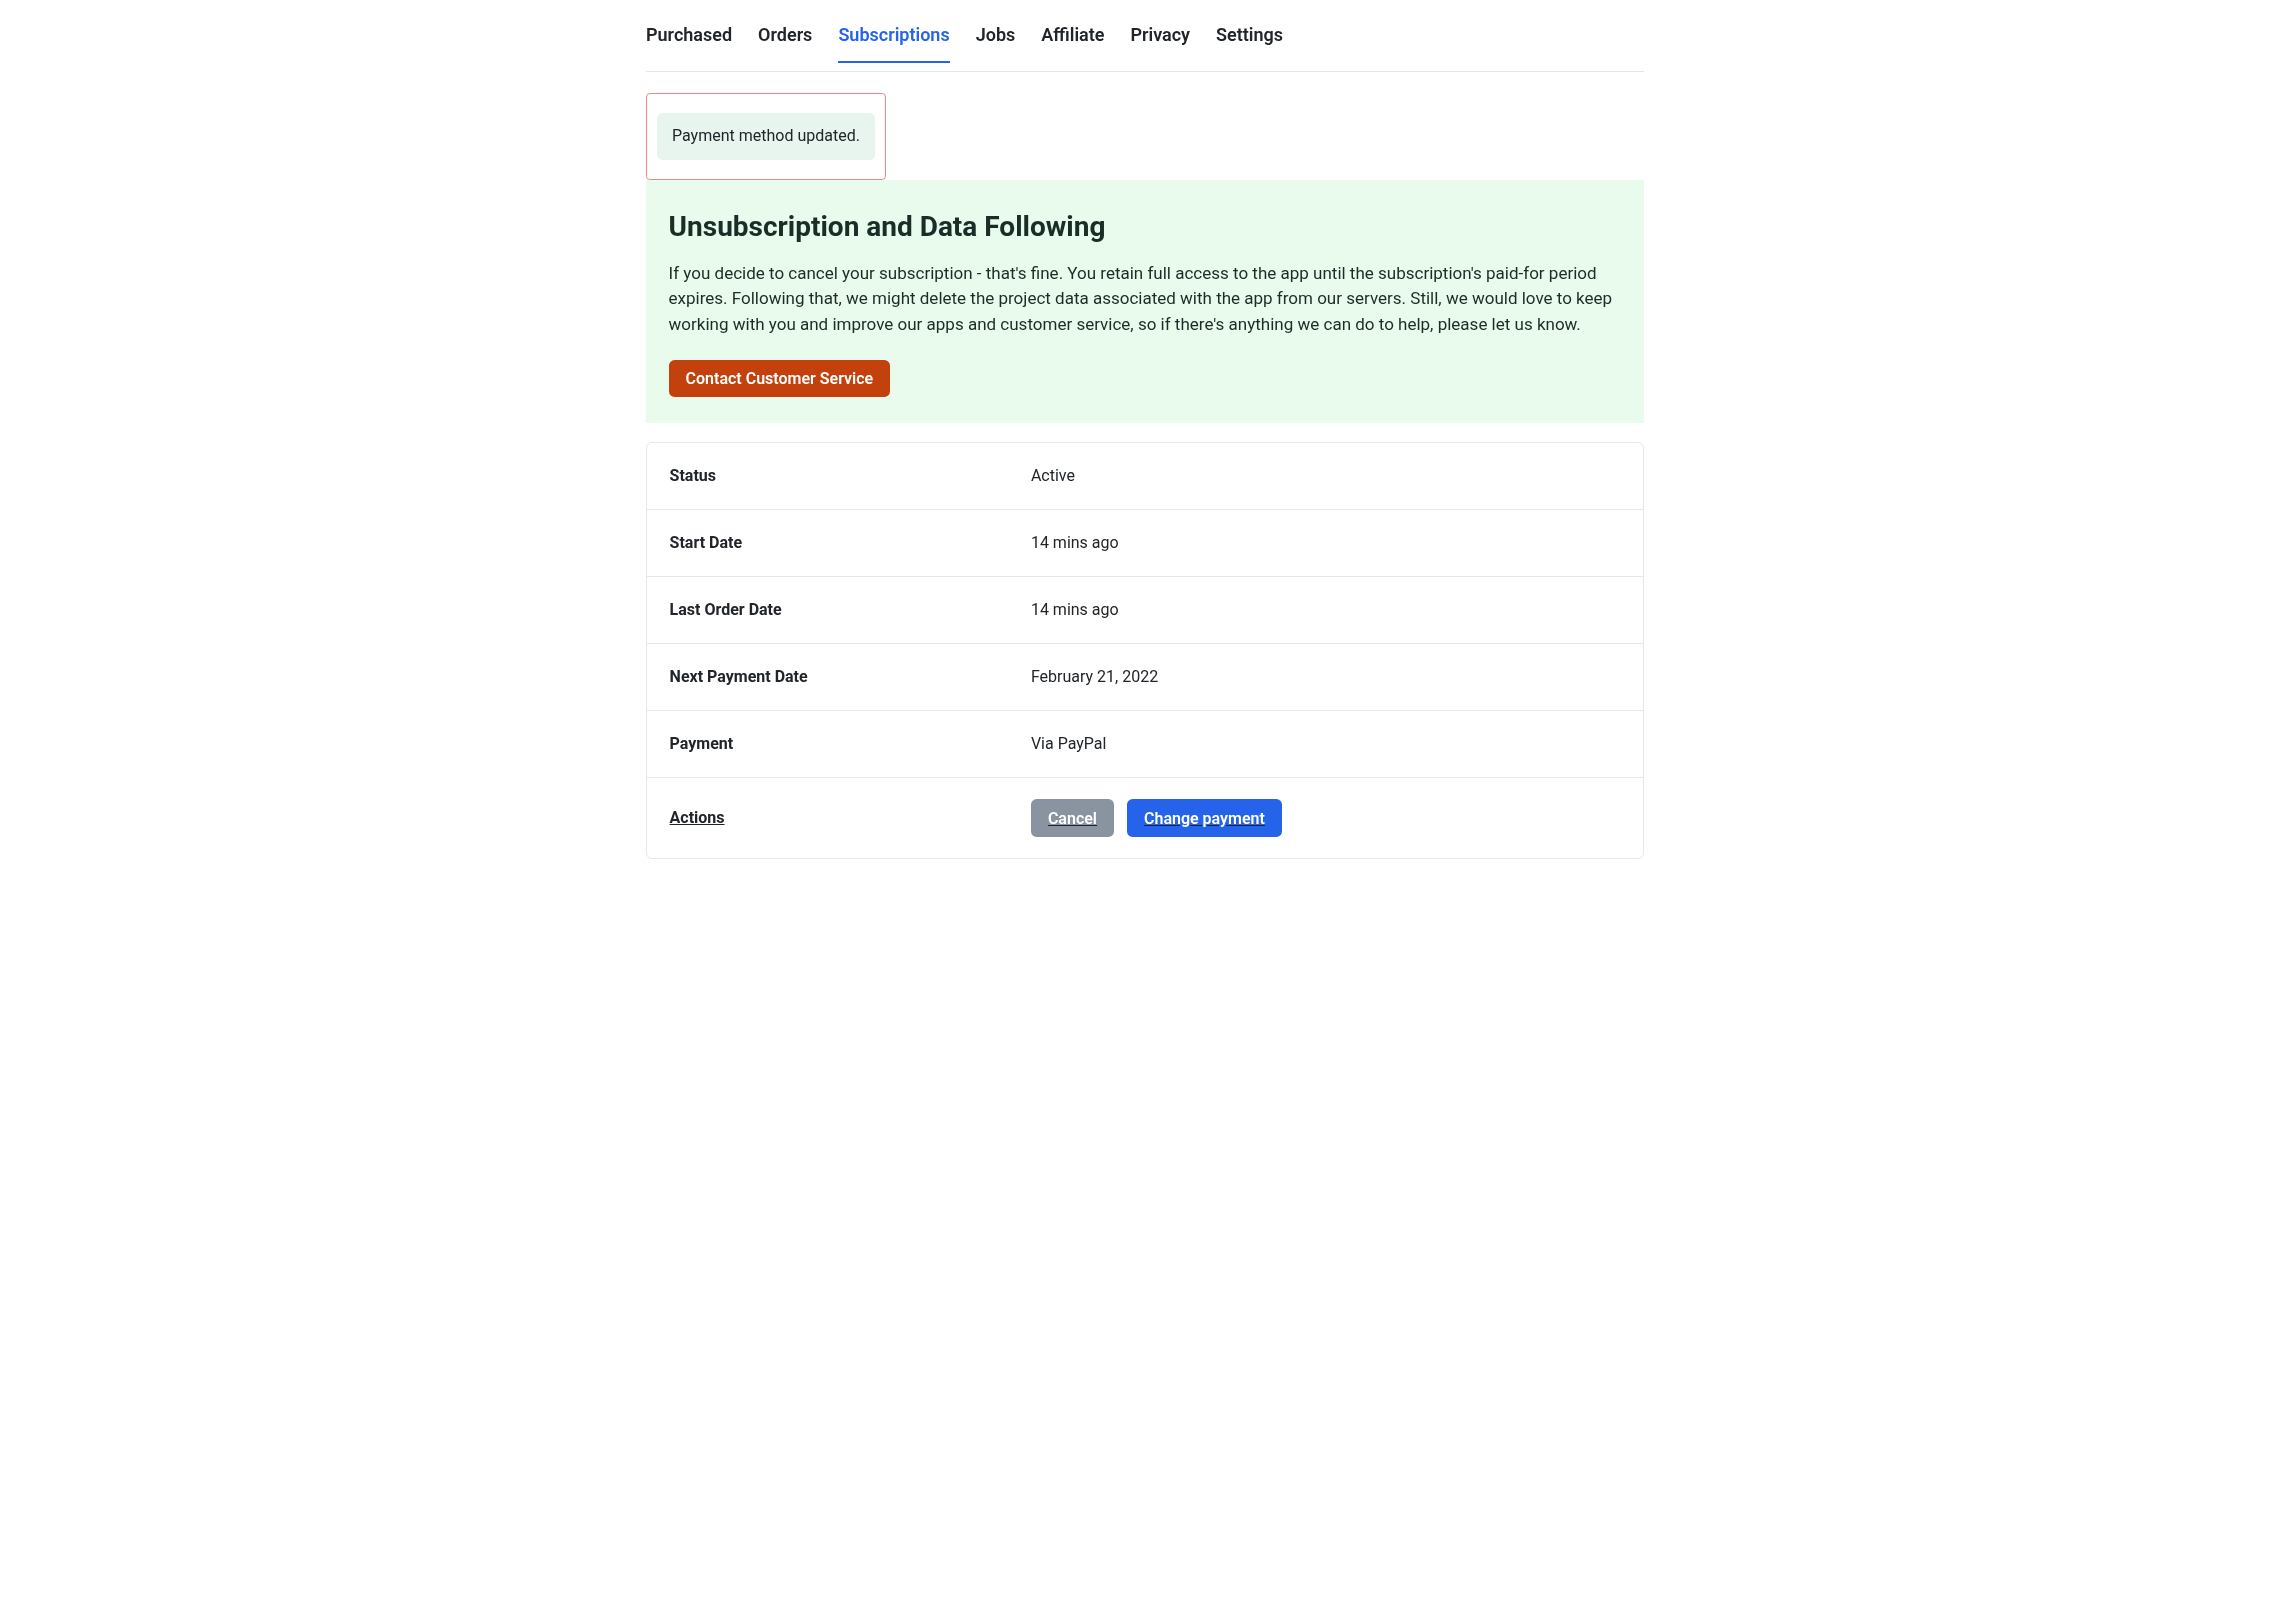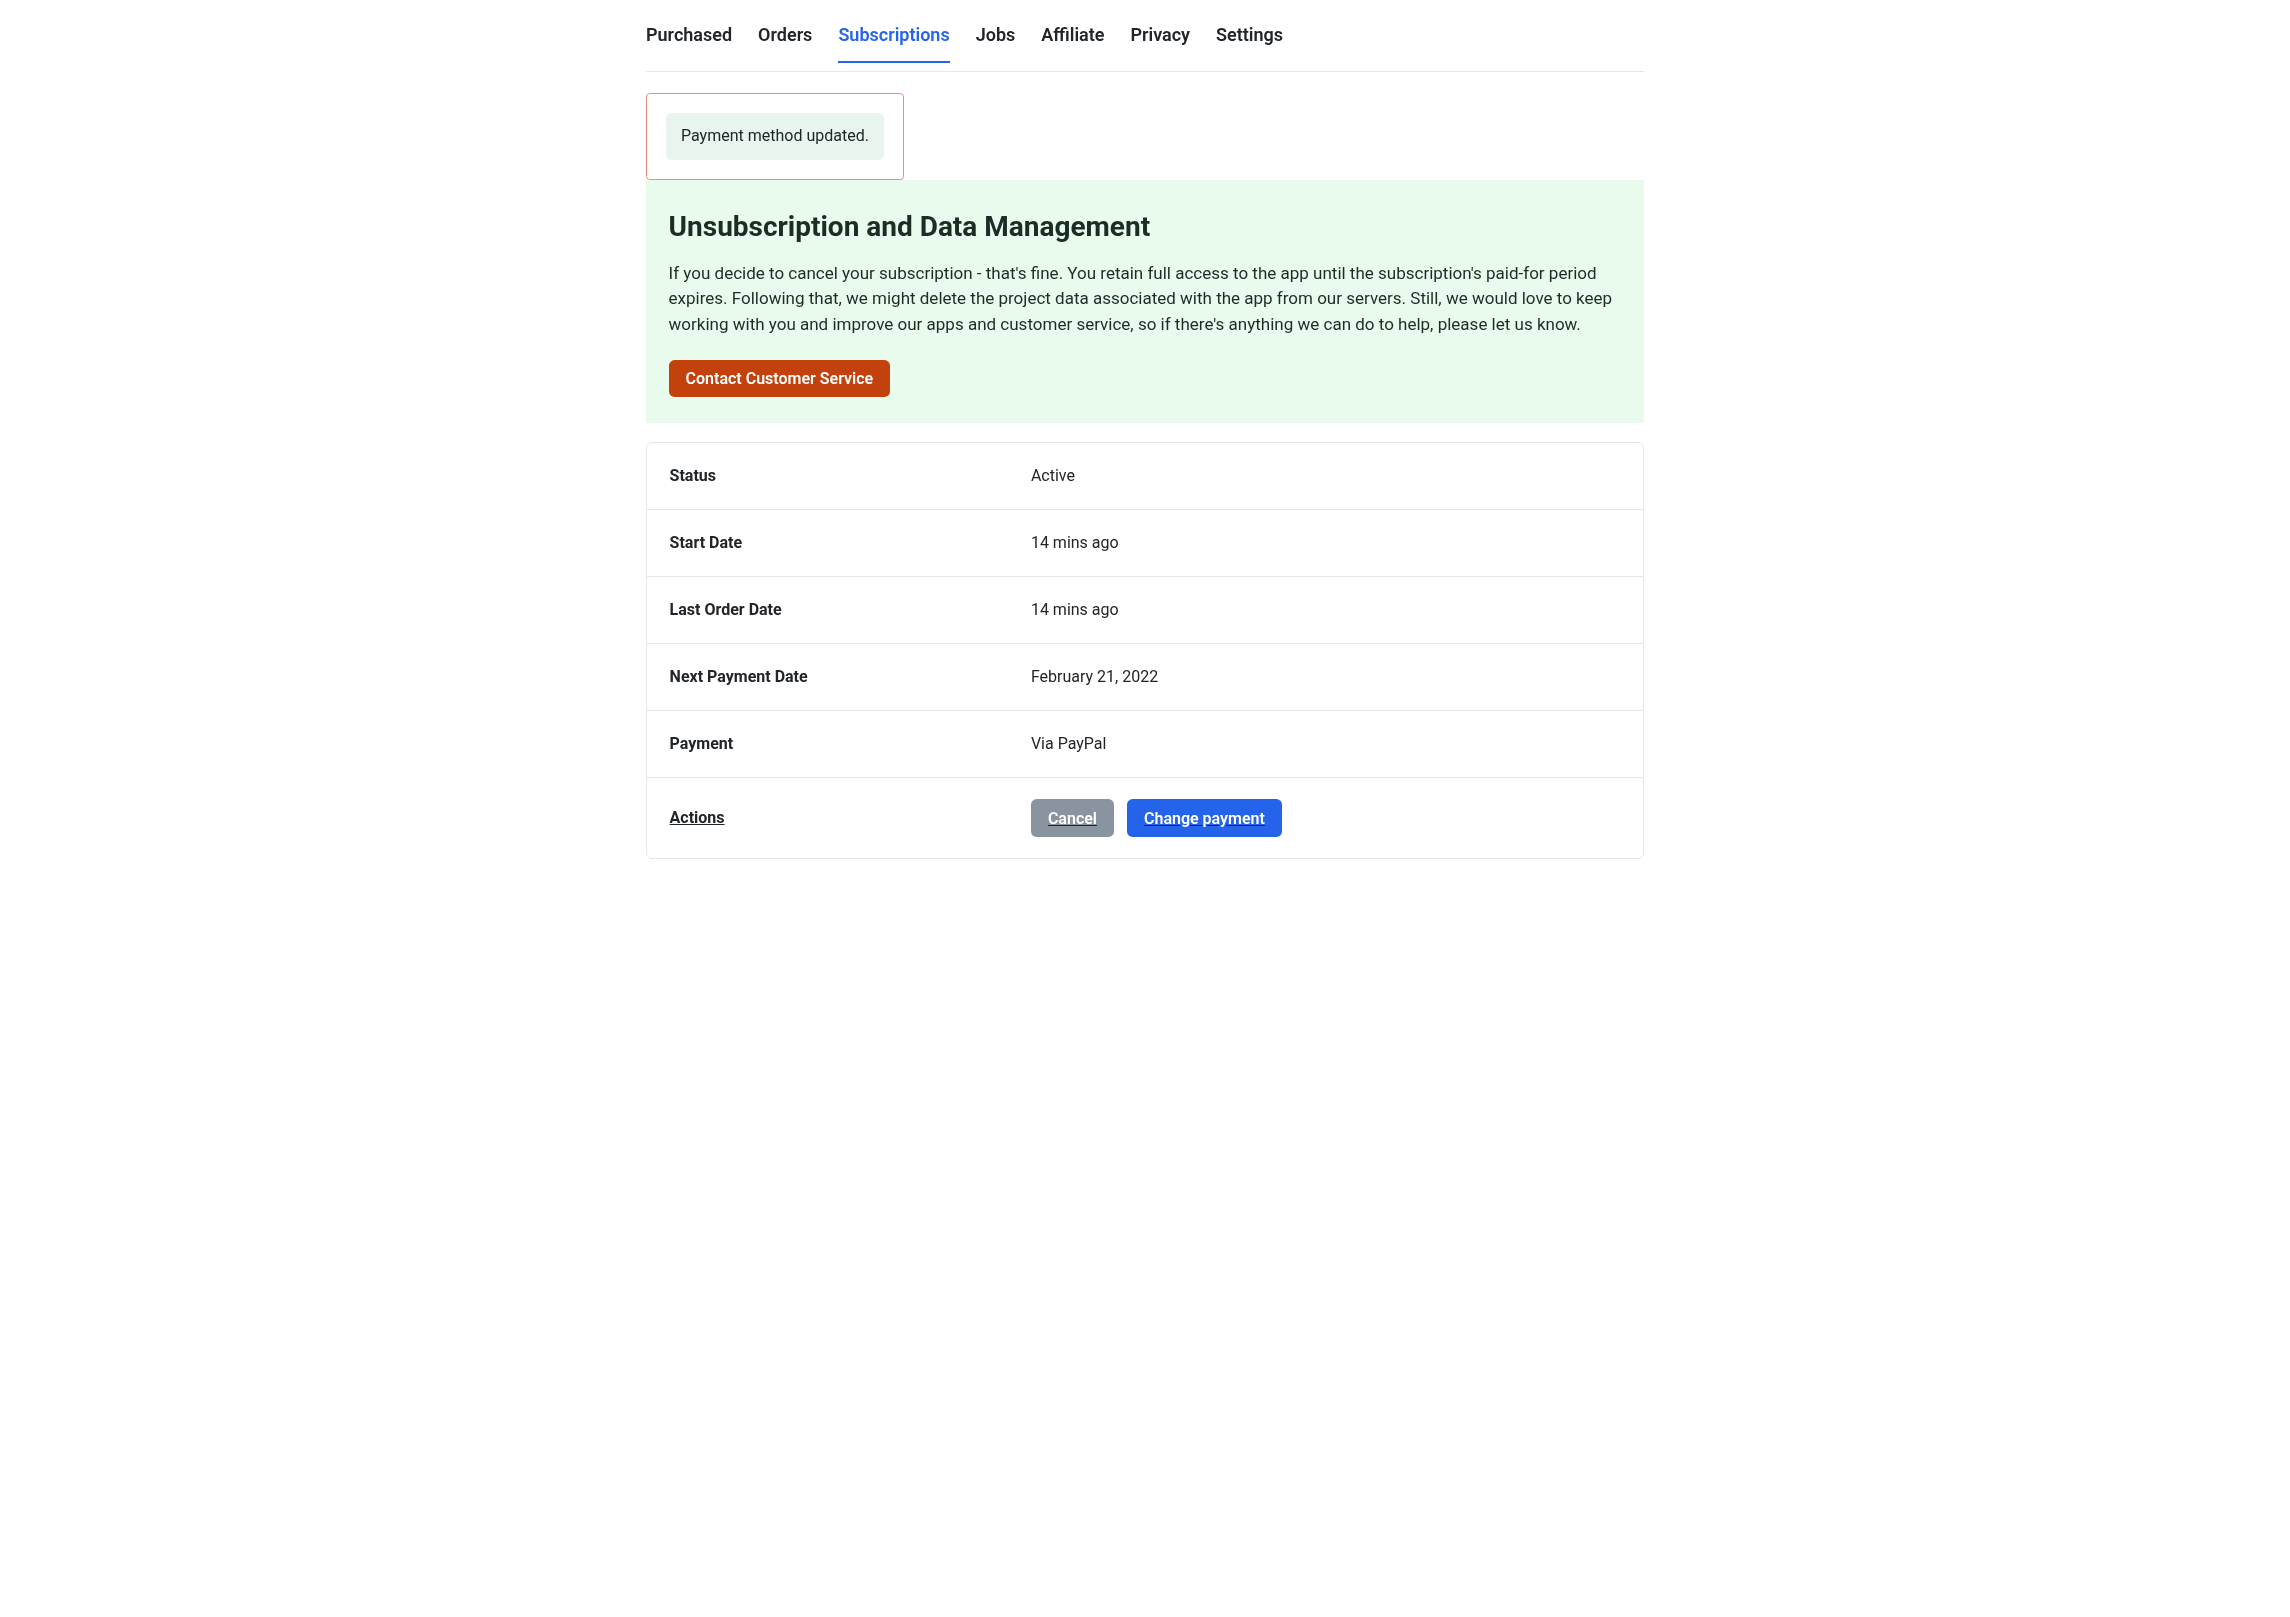--- a/index.html
+++ b/index.html
@@ -34,21 +34,21 @@
       border-bottom: 2.8px solid transparent;
       text-decoration: none;
     }
     .tab.active {
       color: #2563eb;
       border-bottom-color: #2563eb;
     }
     .alert-wrapper {
       display: inline-block;
       border: 1.9px solid #f08787;
-      padding: 19px 19px;
+      padding: 19px 10px;
       margin-top: 21px;
       border-radius: 3.8px;
     }
     .alert-success {
       background: #e8f5ee;
       color: #212529;
       font-size: 16px;
       padding: 11.3px 15px;
       border-radius: 5.6px;
       display: inline-block;
@@ -137,21 +137,21 @@
     <a class="tab">Settings</a>
   </nav>
 
   <div class="alert-wrapper">
     <div class="alert-success">
       <span>Payment method updated.</span>
     </div>
   </div>
 
   <section class="info-panel">
-    <h1>Unsubscription and Data Management</h1>
+    <h1>Unsubscription and Data Following</h1>
     <p>If you decide to cancel your subscription - that's fine. You retain full access to the app until the subscription's paid-for period expires. Following that, we might delete the project data associated with the app from our servers. Still, we would love to keep working with you and improve our apps and customer service, so if there's anything we can do to help, please let us know.</p>
     <button class="btn btn-green">Contact Customer Service</button>
   </section>
 
   <section class="details">
     <div class="detail-row">
       <div class="detail-label">Status</div>
       <div class="detail-value">Active</div>
     </div>
     <div class="detail-row">

